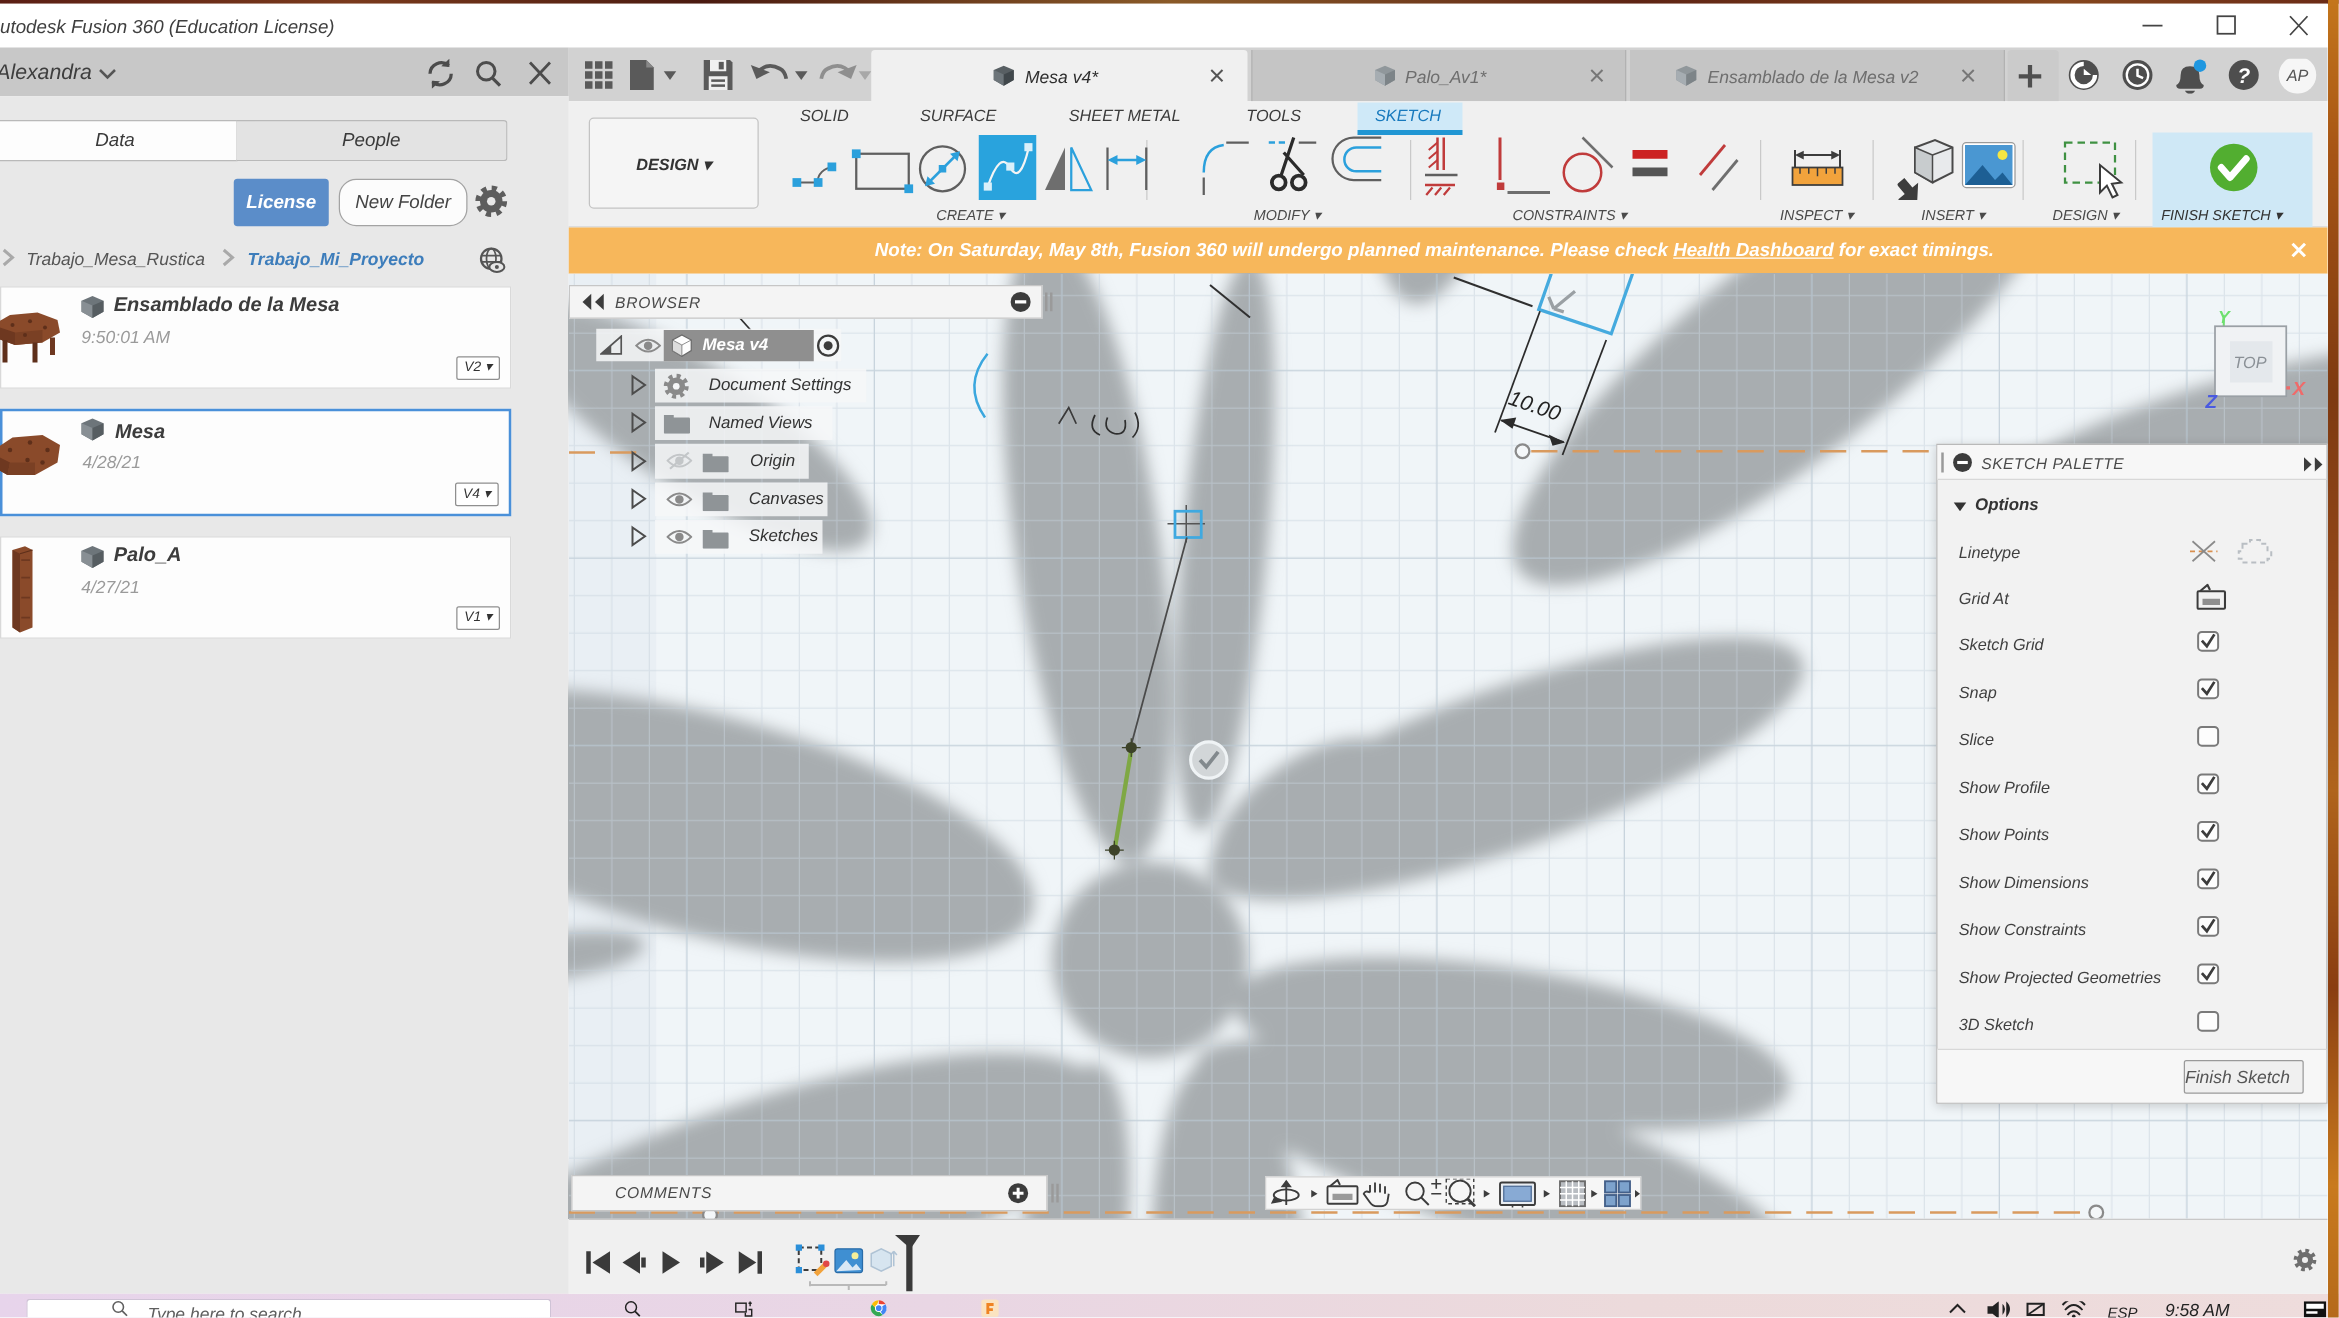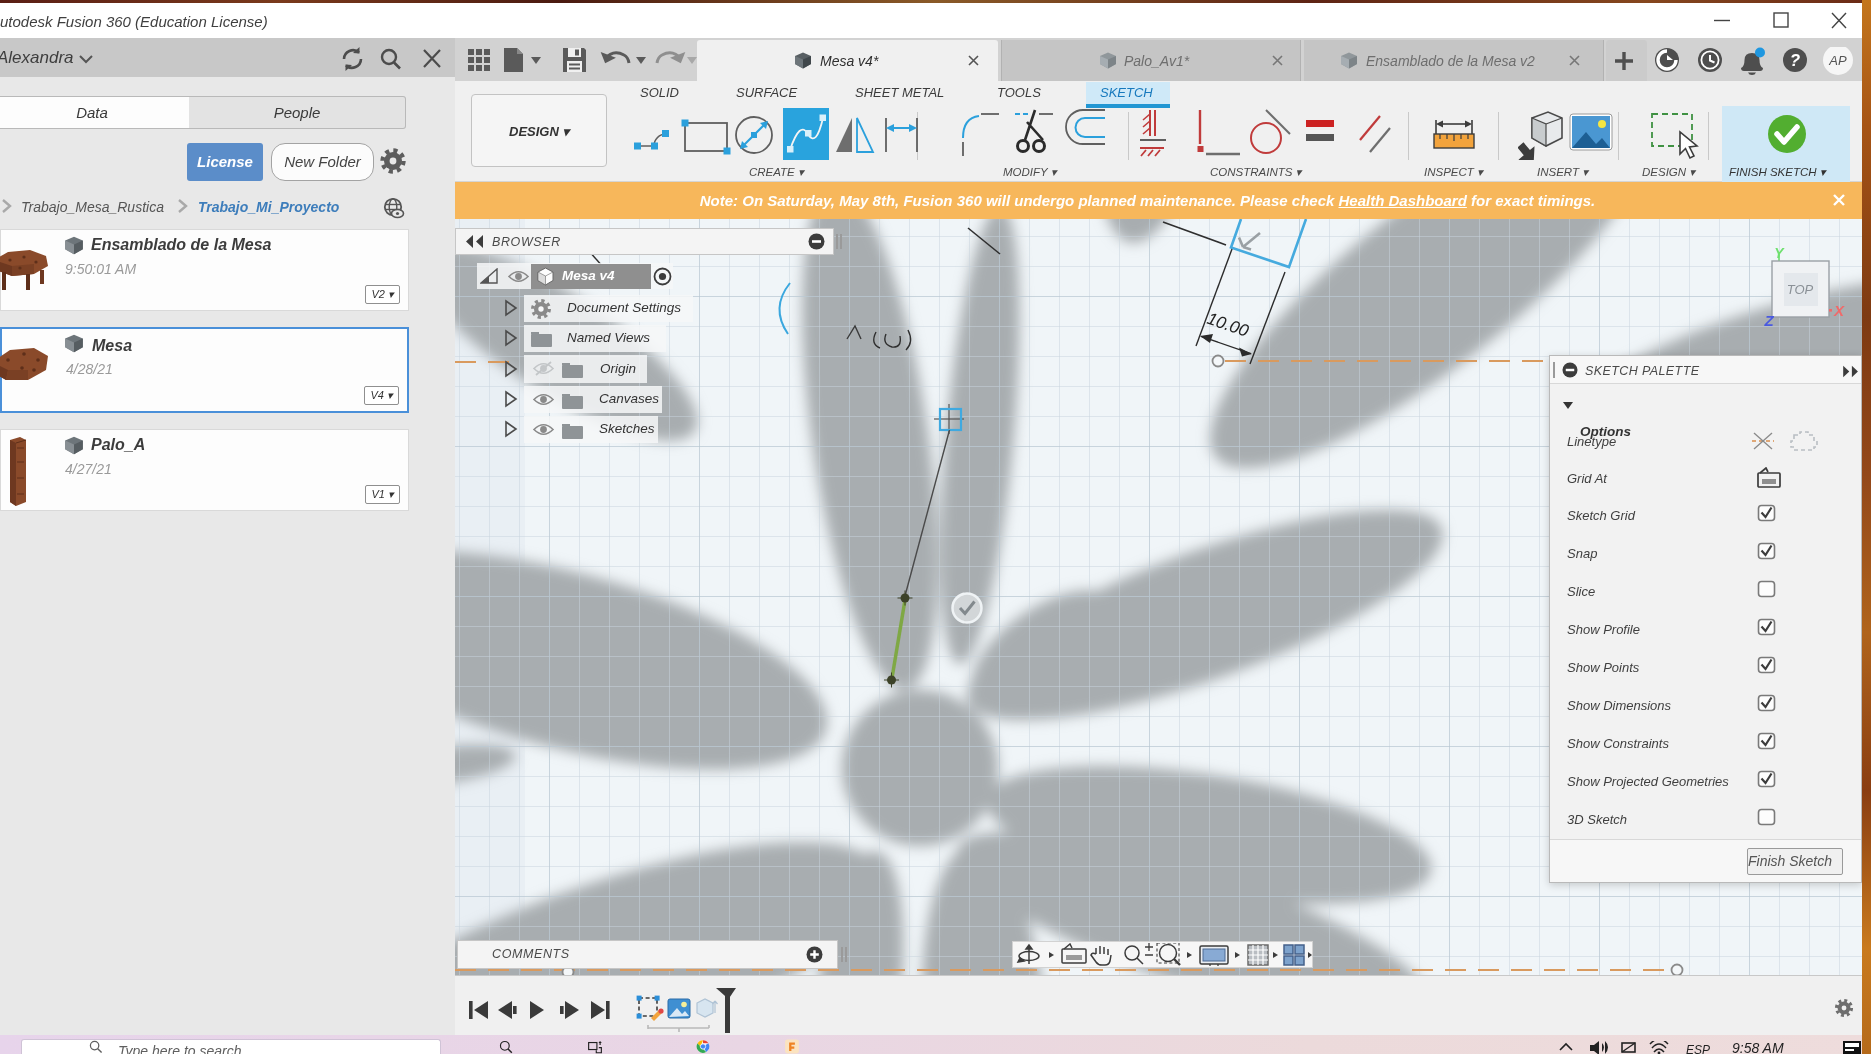--- a/index.html
+++ b/index.html
@@ -667,21 +667,21 @@
       <rect x="4" y="7.2" width="9" height="2.6" fill="#fff"></rect>
     </svg>
   <div class="abs" style="left:1585px;top:364px;font-size:12.5px;color:#4a4a4a;letter-spacing:0.4px;">SKETCH PALETTE</div>
   <svg class="abs" style="left:1841px;top:365px;" width="20" height="13" viewBox="0 0 22 15">
       <path d="M2 1 L9 7.5 L2 14 Z" fill="#3c3c3c"></path>
       <path d="M12 1 L19 7.5 L12 14 Z" fill="#3c3c3c"></path>
     </svg>
   <svg class="abs" style="left:1562px;top:399px;" width="12" height="12" viewBox="0 0 12 12">
       <path d="M1 3 L11 3 L6 10 Z" fill="#333"></path>
     </svg>
-  <div class="abs" style="left:1580px;top:396px;font-size:13.5px;font-weight:bold;color:#333;margin-top:28px;">Options</div>
+  <div class="abs" style="left:1580px;top:396px;font-size:13.5px;font-weight:bold;color:#333;">Options</div>
   <div class="abs" style="left:1567px;top:434px;font-size:13px;color:#3f3f3f;">Linetype</div>
   <div class="abs" style="left:1567px;top:471px;font-size:13px;color:#3f3f3f;">Grid At</div>
   <div class="abs" style="left:1567px;top:508px;font-size:13px;color:#3f3f3f;">Sketch Grid</div>
   <div class="abs" style="left:1567px;top:546px;font-size:13px;color:#3f3f3f;">Snap</div>
   <div class="abs" style="left:1567px;top:584px;font-size:13px;color:#3f3f3f;">Slice</div>
   <div class="abs" style="left:1567px;top:622px;font-size:13px;color:#3f3f3f;">Show Profile</div>
   <div class="abs" style="left:1567px;top:660px;font-size:13px;color:#3f3f3f;">Show Points</div>
   <div class="abs" style="left:1567px;top:698px;font-size:13px;color:#3f3f3f;">Show Dimensions</div>
   <div class="abs" style="left:1567px;top:736px;font-size:13px;color:#3f3f3f;">Show Constraints</div>
   <div class="abs" style="left:1567px;top:774px;font-size:13px;color:#3f3f3f;">Show Projected Geometries</div>

